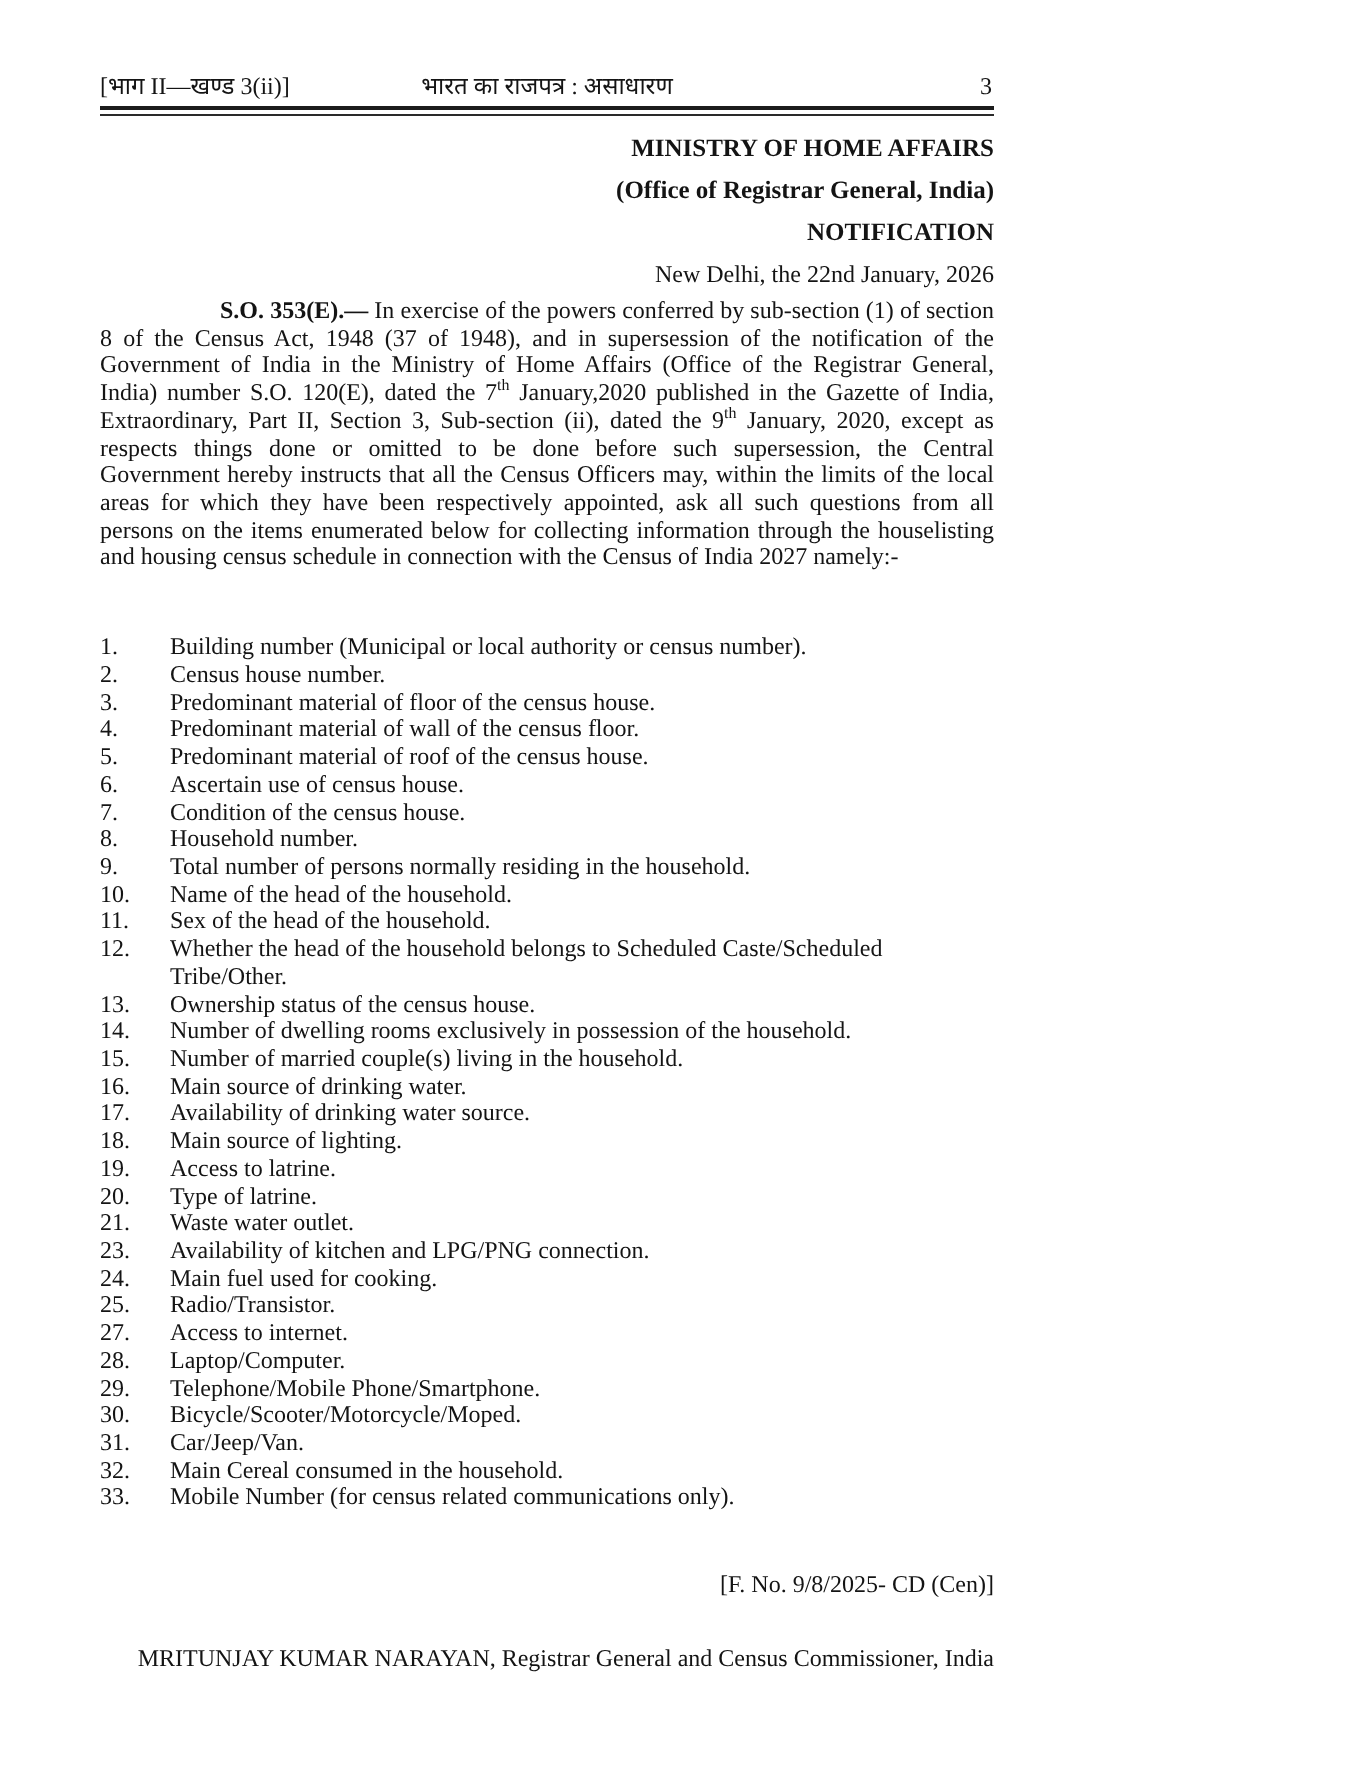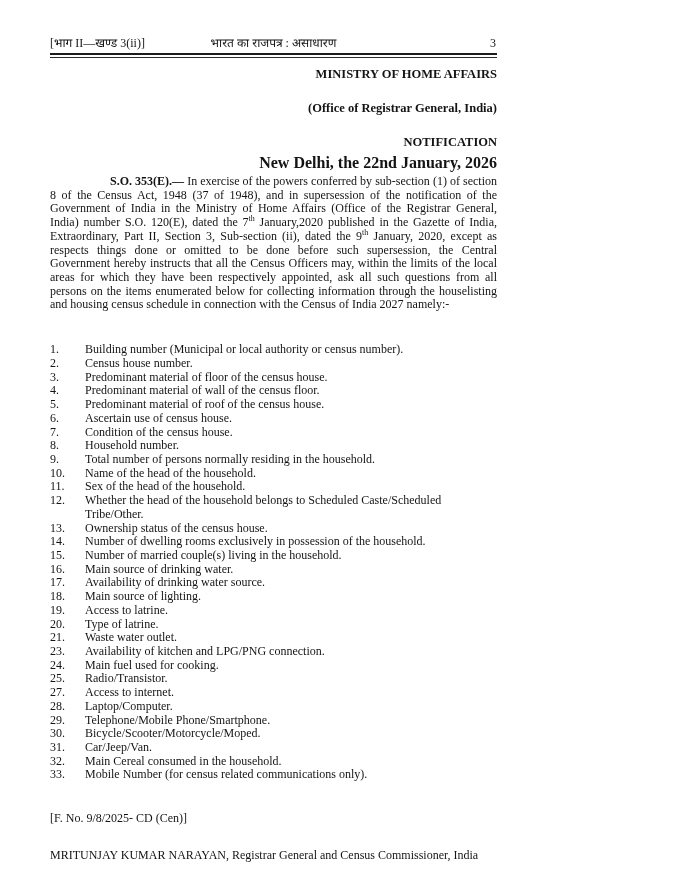--- a/index.html
+++ b/index.html
@@ -46,28 +46,28 @@
     border-bottom: 1px solid #2a2a2a;
   }
   
   .masthead {
     text-align: right;
   }
   .mh-line {
     font-weight: bold;
     font-size: 12.5px;
     line-height: 14px;
-    margin-top: 20px;
+    margin-top: 7px;
   }
   .mh-line.first {
     margin-top: 9px;
   }
   .mh-dateline {
-    font-weight: bold;
-    font-size: 16px;
+    font-weight: normal;
+    font-size: 12px;
     line-height: 14px;
     margin-top: 7px;
   }
   
   .body-par {
     margin: 5px 0 0 0;
     font-size: 12px;
     line-height: 13.72px;
     text-align: justify;
     text-indent: 38px;
@@ -92,20 +92,21 @@
   .list-row .num {
     flex: none;
     width: 35px;
   }
   .list-row .txt {
     flex: 1;
   }
   
   .doc-footer {
     margin-top: 29px;
+    text-align: right;
     font-size: 12px;
   }
   .file-no {
     line-height: 14px;
   }
   .signature {
     line-height: 14px;
     margin-top: 23px;
   }
 </style>

